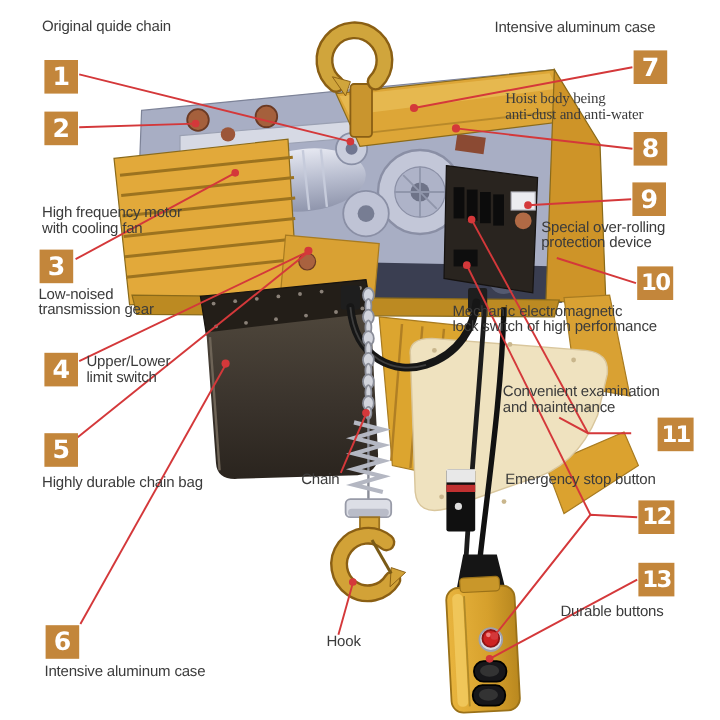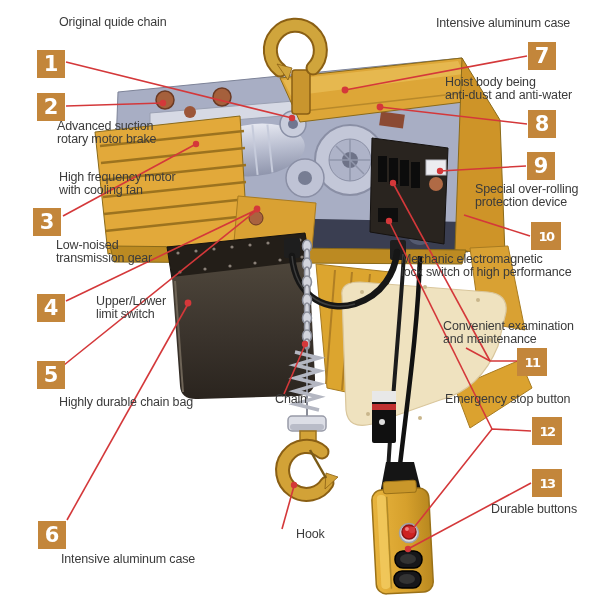--- a/index.html
+++ b/index.html
@@ -1,24 +1,24 @@
 <!DOCTYPE html>
 <html><head>
 <meta charset="utf-8">
 <style>
   html,body{margin:0;padding:0;background:#fff;}
   .stage{position:relative;width:600px;height:600px;background:#ffffff;overflow:hidden;
          font-family:"Liberation Sans",sans-serif;}
   .art{position:absolute;left:0;top:0;width:600px;height:600px;}
   .lbl{position:absolute;color:#3b3b3b;font-size:12.5px;line-height:1.07;
-       white-space:pre-line;letter-spacing:-0.15px;margin-left:24px;}
+       white-space:pre-line;letter-spacing:-0.15px;}
   .badge{position:absolute;width:28px;height:28px;background:#c3863b;color:#ffffff;
          display:flex;align-items:center;justify-content:center;
          font-weight:bold;font-size:21px;font-family:"DejaVu Sans",sans-serif;}
-  .badge.w2{width:30px;font-size:13px;letter-spacing:-1.5px;text-align:right;}
+  .badge.w2{width:30px;font-size:19px;letter-spacing:-1.5px;text-align:right;}
 </style>
 </head>
 <body>
 
 <div class="stage">
 
   <svg class="art" viewBox="0 0 600 600">
     <defs>
       <linearGradient id="cylG" x1="0" y1="0" x2="0" y2="1">
         <stop offset="0" stop-color="#e6e8f1"></stop>
@@ -242,51 +242,49 @@
       <circle cx="380" cy="107" r="3.4"></circle>
         <circle cx="440" cy="171" r="3.2"></circle>
       <circle cx="393" cy="183" r="3.2"></circle>
         <circle cx="389" cy="221" r="3.2"></circle>
       <circle cx="412" cy="530" r="3.2"></circle>
         <circle cx="408" cy="549" r="3.2"></circle>
     </g>
   </svg>
 
   <div class="lbl" style="left:35px;top:16px;">Original quide chain</div>
-  <div class="lbl" style="left:33px;top:120px;">Advanced suction
-rotary motor brake</div>
   <div class="lbl" style="left:35px;top:171px;">High frequency motor
 with cooling fan</div>
   <div class="lbl" style="left:32px;top:239px;">Low-noised
 transmission gear</div>
   <div class="lbl" style="left:72px;top:295px;">Upper/Lower
 limit switch</div>
   <div class="lbl" style="left:35px;top:396px;text-align:right;">Highly durable chain bag</div>
   <div class="lbl" style="left:37px;top:553px;">Intensive aluminum case</div>
   <div class="lbl" style="left:251px;top:393px;text-align:center;">Chain</div>
   <div class="lbl" style="left:272px;top:528px;">Hook</div>
   <div class="lbl" style="left:412px;top:17px;">Intensive aluminum case</div>
-  <div class="lbl" style="left:421px;top:76px;">Hoist body being
+  <div class="lbl" style="left:421px;top:76px;font-family:Liberation Serif, serif;">Hoist body being
 anti-dust and anti-water</div>
   <div class="lbl" style="left:451px;top:183px;">Special over-rolling
 protection device</div>
   <div class="lbl" style="left:377px;top:253px;">Mechanic electromagnetic
 lock switch of high performance</div>
   <div class="lbl" style="left:421px;top:393px;">Emergency stop button</div>
   <div class="lbl" style="left:419px;top:320px;">Convenient examination
 and maintenance</div>
   <div class="lbl" style="left:467px;top:503px;">Durable buttons</div>
 
   <div class="badge" style="left:37px;top:50px;">1</div>
   <div class="badge" style="left:37px;top:93px;">2</div>
   <div class="badge" style="left:33px;top:208px;">3</div>
   <div class="badge" style="left:37px;top:294px;">4</div>
   <div class="badge" style="left:37px;top:361px;">5</div>
   <div class="badge" style="left:38px;top:521px;">6</div>
   <div class="badge" style="left:528px;top:42px;">7</div>
   <div class="badge" style="left:528px;top:110px;">8</div>
   <div class="badge" style="left:527px;top:152px;">9</div>
   <div class="badge w2" style="left:531px;top:222px;">10</div>
-  <div class="badge w2" style="left:517px;top:348px;">11</div>
+  <div class="badge w2" style="left:548px;top:348px;">11</div>
   <div class="badge w2" style="left:532px;top:417px;">12</div>
   <div class="badge w2" style="left:532px;top:469px;">13</div>
 
 </div>
 
 </body></html>

